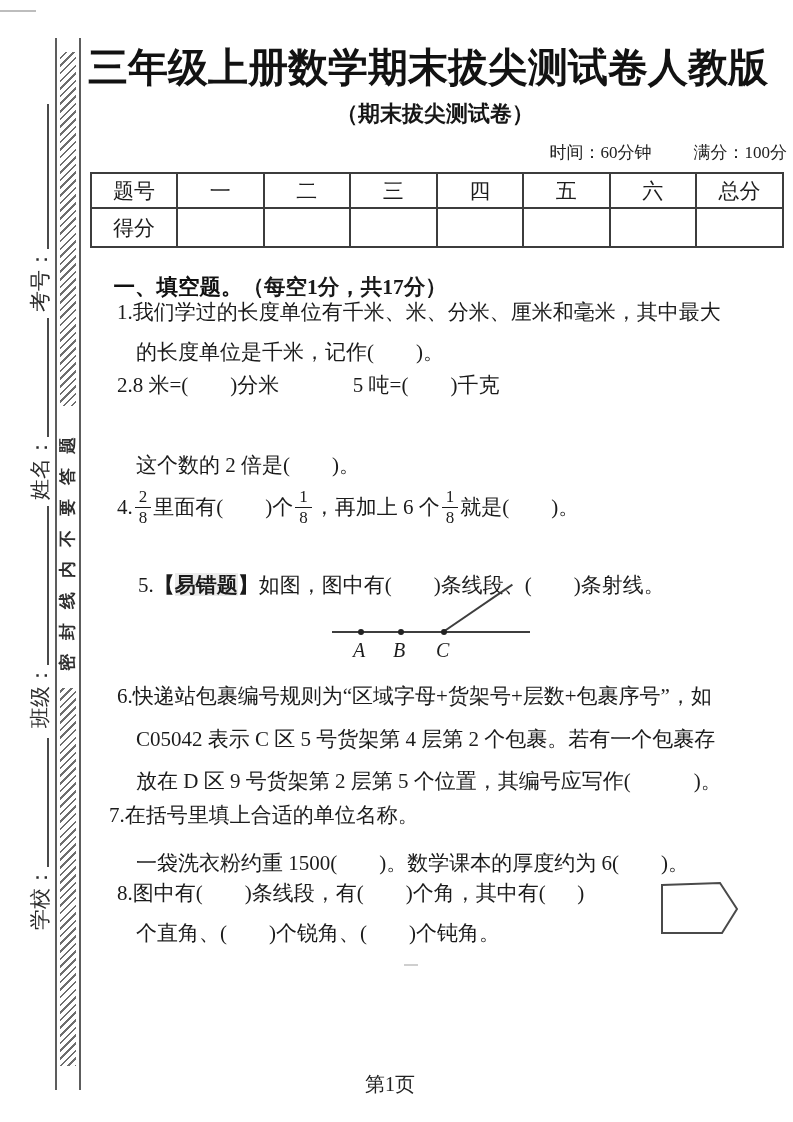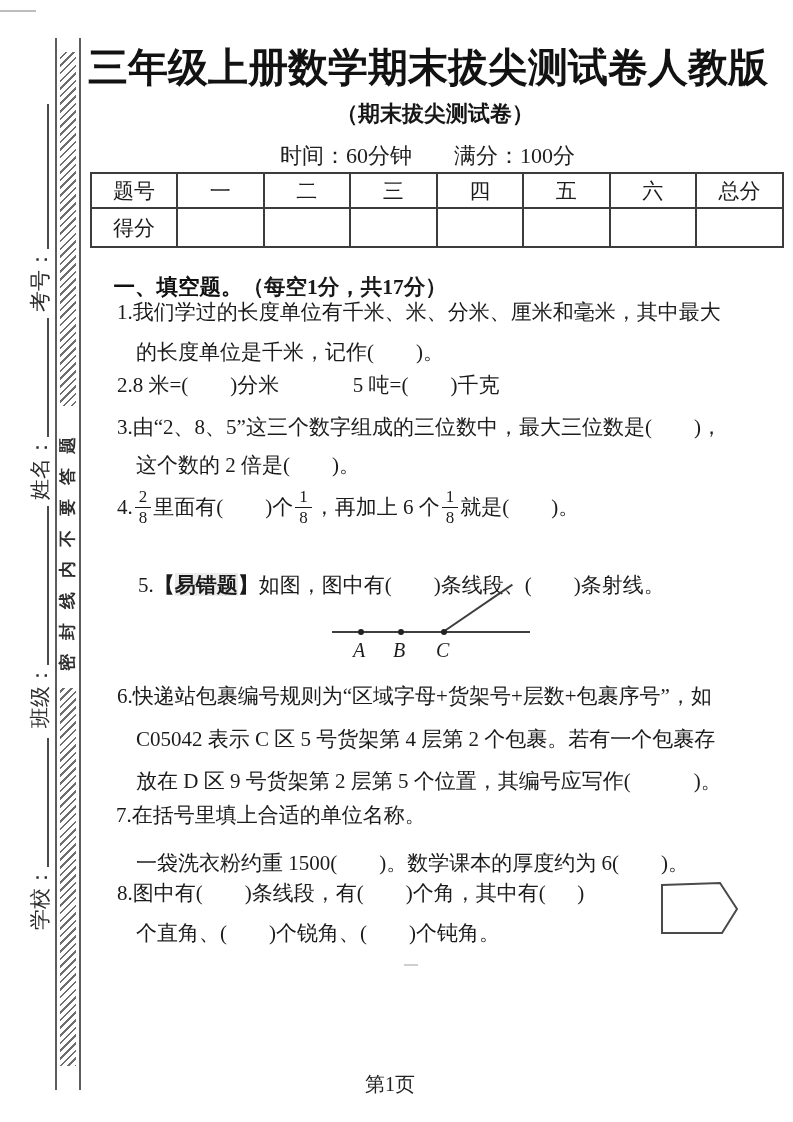--- a/index.html
+++ b/index.html
@@ -39,21 +39,21 @@
   .title {
     position:absolute; left:88px; top:40px; width:694px; text-align:left;
     font-family:"Liberation Sans", sans-serif; font-weight:900; font-size:40px;
     color:#121212; white-space:nowrap;
   }
   .subtitle {
     position:absolute; left:88px; top:99px; width:694px; text-align:center;
     font-family:"Liberation Sans", sans-serif; font-weight:800; font-size:22px;
     color:#161616;
   }
-  .meta { position:absolute; left:84px; top:141px; width:687px; text-align:center; font-size:22px; color:#202020; }
+  .meta { position:absolute; left:100px; top:141px; width:687px; text-align:right; font-size:17px; color:#202020; }
   .meta .gap { display:inline-block; width:42px; }
   
   .score-table {
     position:absolute; left:90px; top:172px; width:692px;
     border-collapse:collapse; table-layout:fixed;
   }
   .score-table td {
     border:2.2px solid #3c3c3c; text-align:center; vertical-align:middle;
     font-size:21px; color:#1d1d1d; padding:0;
   }
@@ -158,21 +158,20 @@
 
   <div class="sec-head">
     <span class="hb">一、填空题。</span><span class="hn">（每空1分，共17分）</span>
   </div>
 
   <div class="qline" style="left:117px; top:299px;">1.我们学过的长度单位有千米、米、分米、厘米和毫米，其中最大</div>
   <div class="qline" style="left:136px; top:339px;">的长度单位是千米，记作(        )。</div>
 
   <div class="qline" style="left:117px; top:372px;">2.8 米=(        )分米              5 吨=(        )千克</div>
 
-  <div class="qline" style="left:117px; top:414px;">3.由“2、8、5”这三个数字组成的三位数中，最大三位数是(        )，</div>
   <div class="qline" style="left:136px; top:452px;">这个数的 2 倍是(        )。</div>
 
   <div class="qrow" style="left:117px; top:484px; height:46px;">
     <span>4.</span>
     <span class="frac"><span class="fn">2</span><span>8</span></span>
     <span>里面有(        )个</span>
     <span class="frac"><span class="fn">1</span><span>8</span></span>
     <span>，再加上 6 个</span>
     <span class="frac"><span class="fn">1</span><span>8</span></span>
     <span>就是(        )。</span>
@@ -190,21 +189,21 @@
     <div class="dgm-dot dot-c"></div>
     <div class="dgm-lbl lbl-a">A</div>
     <div class="dgm-lbl lbl-b">B</div>
     <div class="dgm-lbl lbl-c">C</div>
   </div>
 
   <div class="qline" style="left:117px; top:683px;">6.快递站包裹编号规则为“区域字母+货架号+层数+包裹序号”，如</div>
   <div class="qline" style="left:136px; top:726px;">C05042 表示 C 区 5 号货架第 4 层第 2 个包裹。若有一个包裹存</div>
   <div class="qline" style="left:136px; top:768px;">放在 D 区 9 号货架第 2 层第 5 个位置，其编号应写作(            )。</div>
 
-  <div class="qline" style="left:116px; top:802px;">7.在括号里填上合适的单位名称。</div>
+  <div class="qline" style="left:109px; top:802px;">7.在括号里填上合适的单位名称。</div>
   <div class="qline" style="left:136px; top:842px;margin-top:8px;">一袋洗衣粉约重 1500(        )。数学课本的厚度约为 6(        )。</div>
 
   <div class="qline" style="left:117px; top:880px;">8.图中有(        )条线段，有(        )个角，其中有(      )</div>
   <div class="qline" style="left:136px; top:920px;">个直角、(        )个锐角、(        )个钝角。</div>
 
   <svg class="pentagon" width="95" height="62" viewBox="0 0 95 62">
     <polygon points="4,7 62,5 79,31 64,55 4,55" fill="none" stroke="#4a4a4a" stroke-width="2"></polygon>
   </svg>
 
   <div class="footer">第1页</div>

